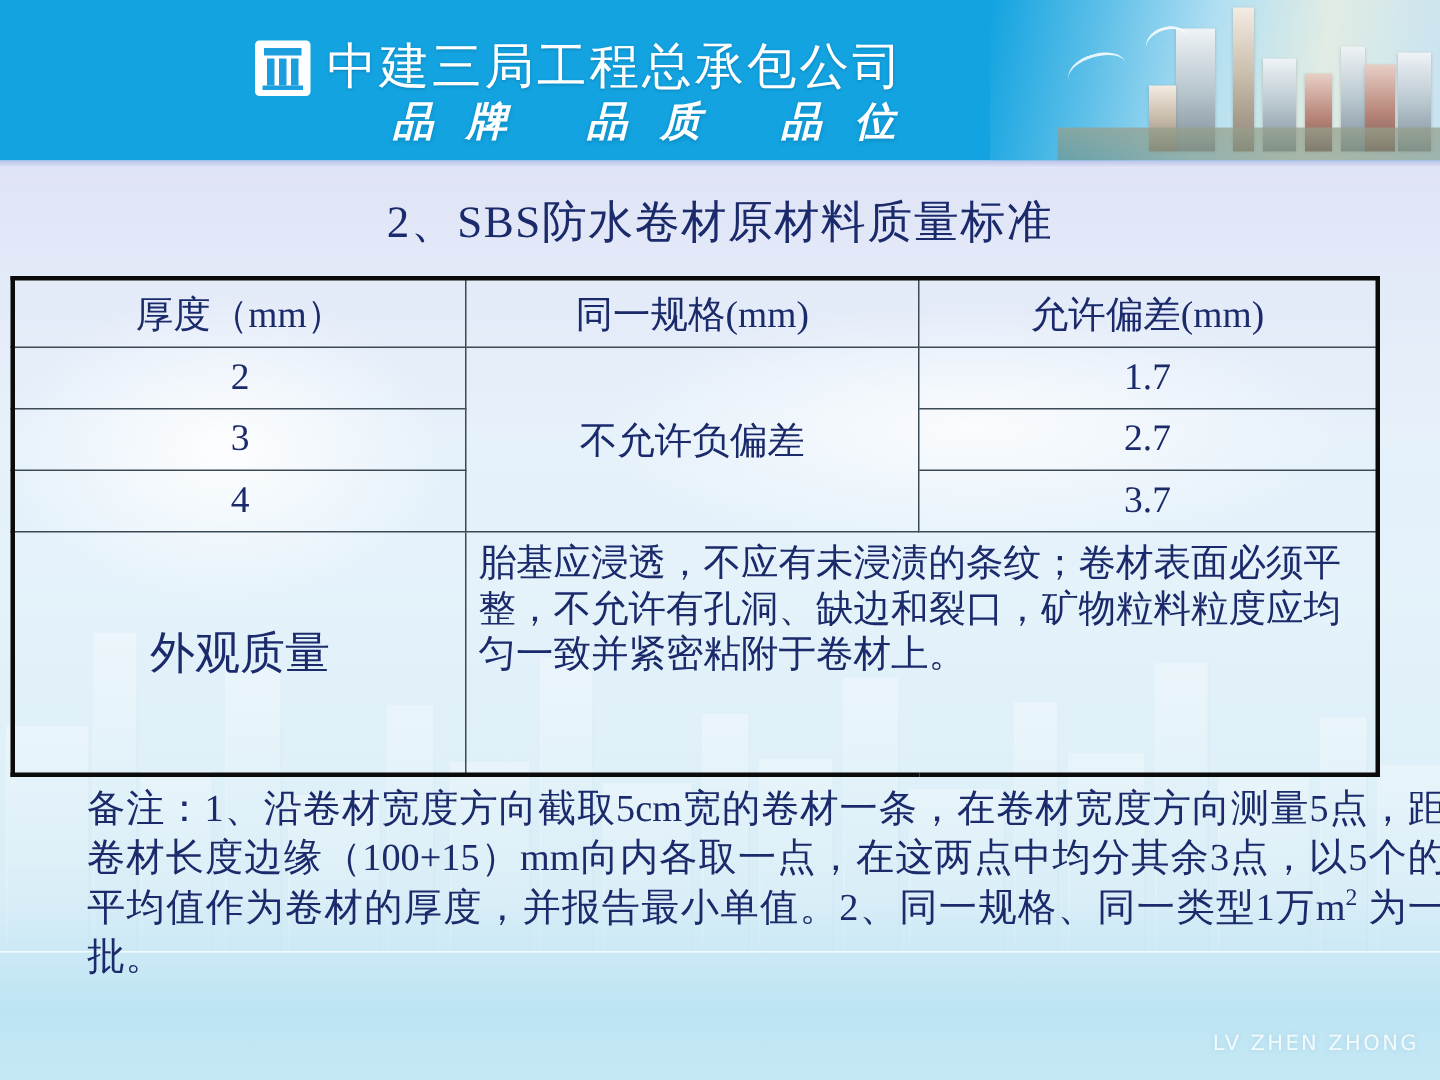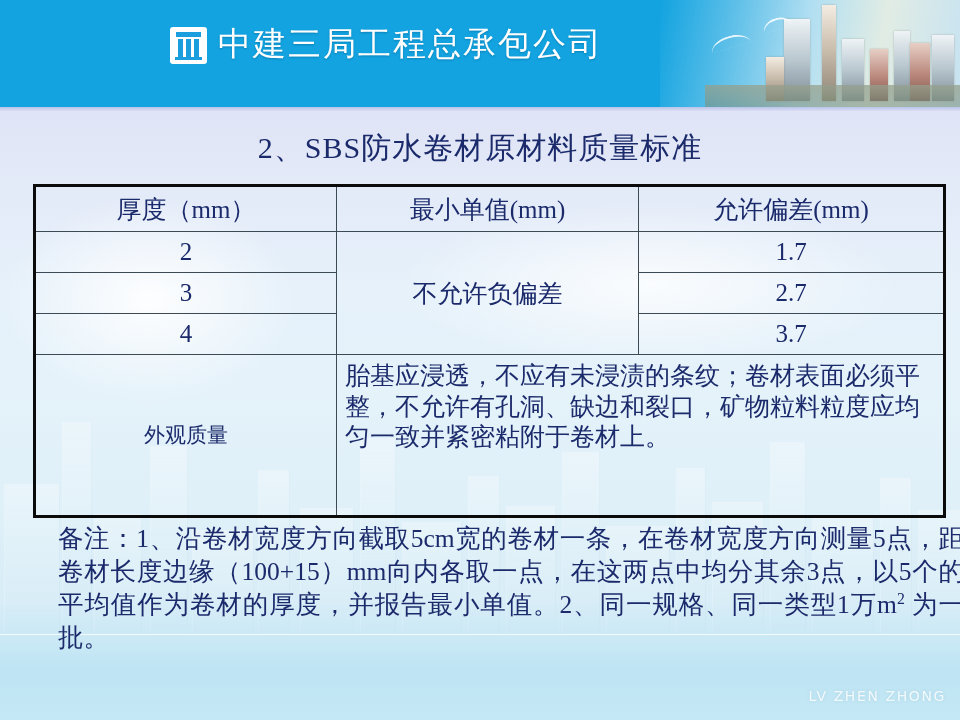--- a/index.html
+++ b/index.html
@@ -215,21 +215,21 @@
     font-family: "Liberation Serif", "DejaVu Serif", serif;
     font-size: 30px;
     color: #1b2a6b;
     letter-spacing: 1px;
     white-space: nowrap;
   }
 
   
   .tbl-wrap {
     position: absolute;
-    left: 33px;
+    left: 7px;
     top: 184px;
     width: 817px;
   }
   table.spec {
     width: 910px;
     border-collapse: collapse;
     table-layout: fixed;
     border: 3px solid #0b0b0b;
     background: transparent;
   }
@@ -247,21 +247,21 @@
     height: 44px;
     font-size: 25px;
   }
   table.spec td.num {
     height: 40px;
   }
   table.spec td.merged-dev {
     font-size: 25px;
   }
   table.spec td.appearance-label {
-    font-size: 21px;
+    font-size: 30px;
   }
   table.spec td.appearance-text {
     text-align: left;
     vertical-align: top;
     font-size: 25px;
     line-height: 1.22;
     padding: 6px 2px 8px 8px;
     height: 146px;
     margin-top: 13px;
   }
@@ -353,36 +353,37 @@
 
     <div class="logo-mark">
       <span class="lm-top"></span>
       <span class="lm-colA"></span>
       <span class="lm-colB"></span>
       <span class="lm-colC"></span>
       <span class="lm-base"></span>
     </div>
 
     <div class="banner-title">中建三局工程总承包公司</div>
+    <div class="banner-slogan">品牌 品质 品位</div>
   </div>
   <div class="banner-underline"></div>
 
   <div class="slide-title">2、SBS防水卷材原材料质量标准</div>
 
   <div class="tbl-wrap">
     <table class="spec">
       <colgroup>
         <col class="col-a">
           <col class="col-b">
           <col class="col-c">
       </colgroup>
       <tbody>
         <tr>
           <td class="hdr">厚度（mm）</td>
-          <td class="hdr">最小单值(mm)</td>
+          <td class="hdr">同一规格(mm)</td>
           <td class="hdr">允许偏差(mm)</td>
         </tr>
 
         <tr>
           <td class="num">2</td>
           <td class="merged-dev" rowspan="3">不允许负偏差</td>
           <td class="num">1.7</td>
         </tr>
         <tr>
           <td class="num">3</td>

